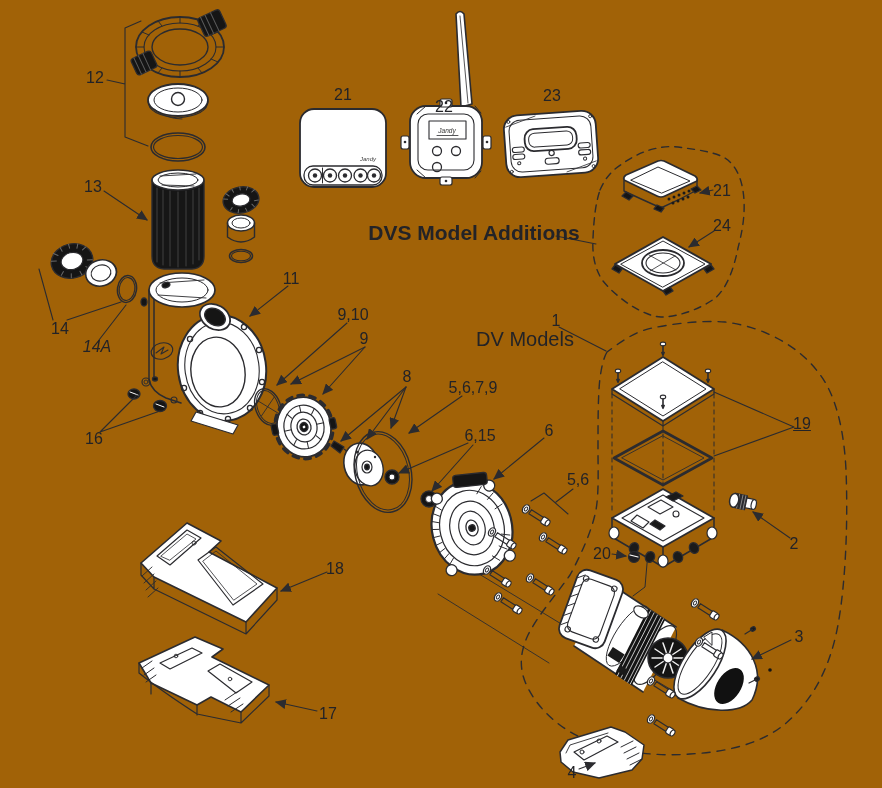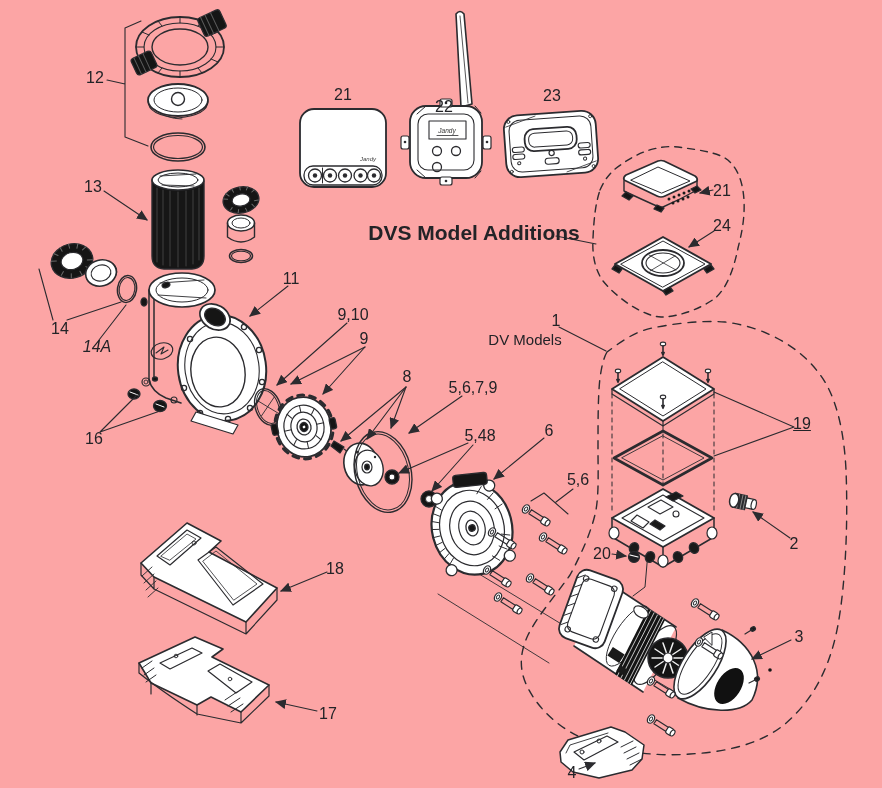--- a/index.html
+++ b/index.html
@@ -1,23 +1,23 @@
 <!DOCTYPE html>
 <html><head>
 <meta charset="utf-8">
 <style>
   html,body{margin:0;padding:0;background:#fff;}
-  .stage{position:relative;width:882px;height:788px;background:#fca5a5;overflow:hidden;
+  .stage{position:relative;width:882px;height:788px;background:#a16207;overflow:hidden;
          font-family:"Liberation Sans",sans-serif;}
   .stage svg{position:absolute;left:0;top:0;}
   #callout-layer{position:absolute;left:0;top:0;width:100%;height:100%;pointer-events:none;}
   .callout{position:absolute;transform:translate(-50%,-50%);font-size:16px;color:#232327;
            white-space:nowrap;line-height:1;}
   .callout.bold{font-weight:700;font-size:21px;}
-  .callout.md{font-size:15px;}
+  .callout.md{font-size:20px;}
 </style>
 </head>
 <body>
 
 <div class="stage">
 <svg width="882" height="788" viewBox="0 0 882 788">
   <defs>
     <marker id="ah" markerWidth="11" markerHeight="9" refX="9" refY="4.5" orient="auto">
       <path d="M0,0 L10,4.5 L0,9 Z" fill="#2b2b2f"></path>
     </marker>
@@ -478,21 +478,21 @@
       <div class="callout" style="left: 722px; top: 191px;">21</div>
       <div class="callout" style="left: 722px; top: 226px;">24</div>
       <div class="callout" style="left: 60px; top: 329px;">14</div>
       <div class="callout" style="left: 97px; top: 347px; font-style: italic;">14A</div>
       <div class="callout" style="left: 291px; top: 279px;">11</div>
       <div class="callout" style="left: 94px; top: 439px;">16</div>
       <div class="callout" style="left: 353px; top: 315px;">9,10</div>
       <div class="callout" style="left: 364px; top: 339px;">9</div>
       <div class="callout" style="left: 407px; top: 377px;">8</div>
       <div class="callout" style="left: 473px; top: 388px;">5,6,7,9</div>
-      <div class="callout" style="left: 480px; top: 436px;">5,48</div>
+      <div class="callout" style="left: 480px; top: 436px;">6,15</div>
       <div class="callout" style="left: 549px; top: 431px;">6</div>
       <div class="callout" style="left: 556px; top: 321px;">1</div>
       <div class="callout md" style="left: 525px; top: 339px;">DV Models</div>
       <div class="callout" style="left: 578px; top: 480px;">5,6</div>
       <div class="callout" style="left: 802px; top: 424px; text-decoration: underline;">19</div>
       <div class="callout" style="left: 794px; top: 544px;">2</div>
       <div class="callout" style="left: 602px; top: 554px;">20</div>
       <div class="callout" style="left: 799px; top: 637px;">3</div>
       <div class="callout" style="left: 335px; top: 569px;">18</div>
       <div class="callout" style="left: 328px; top: 714px;">17</div>

